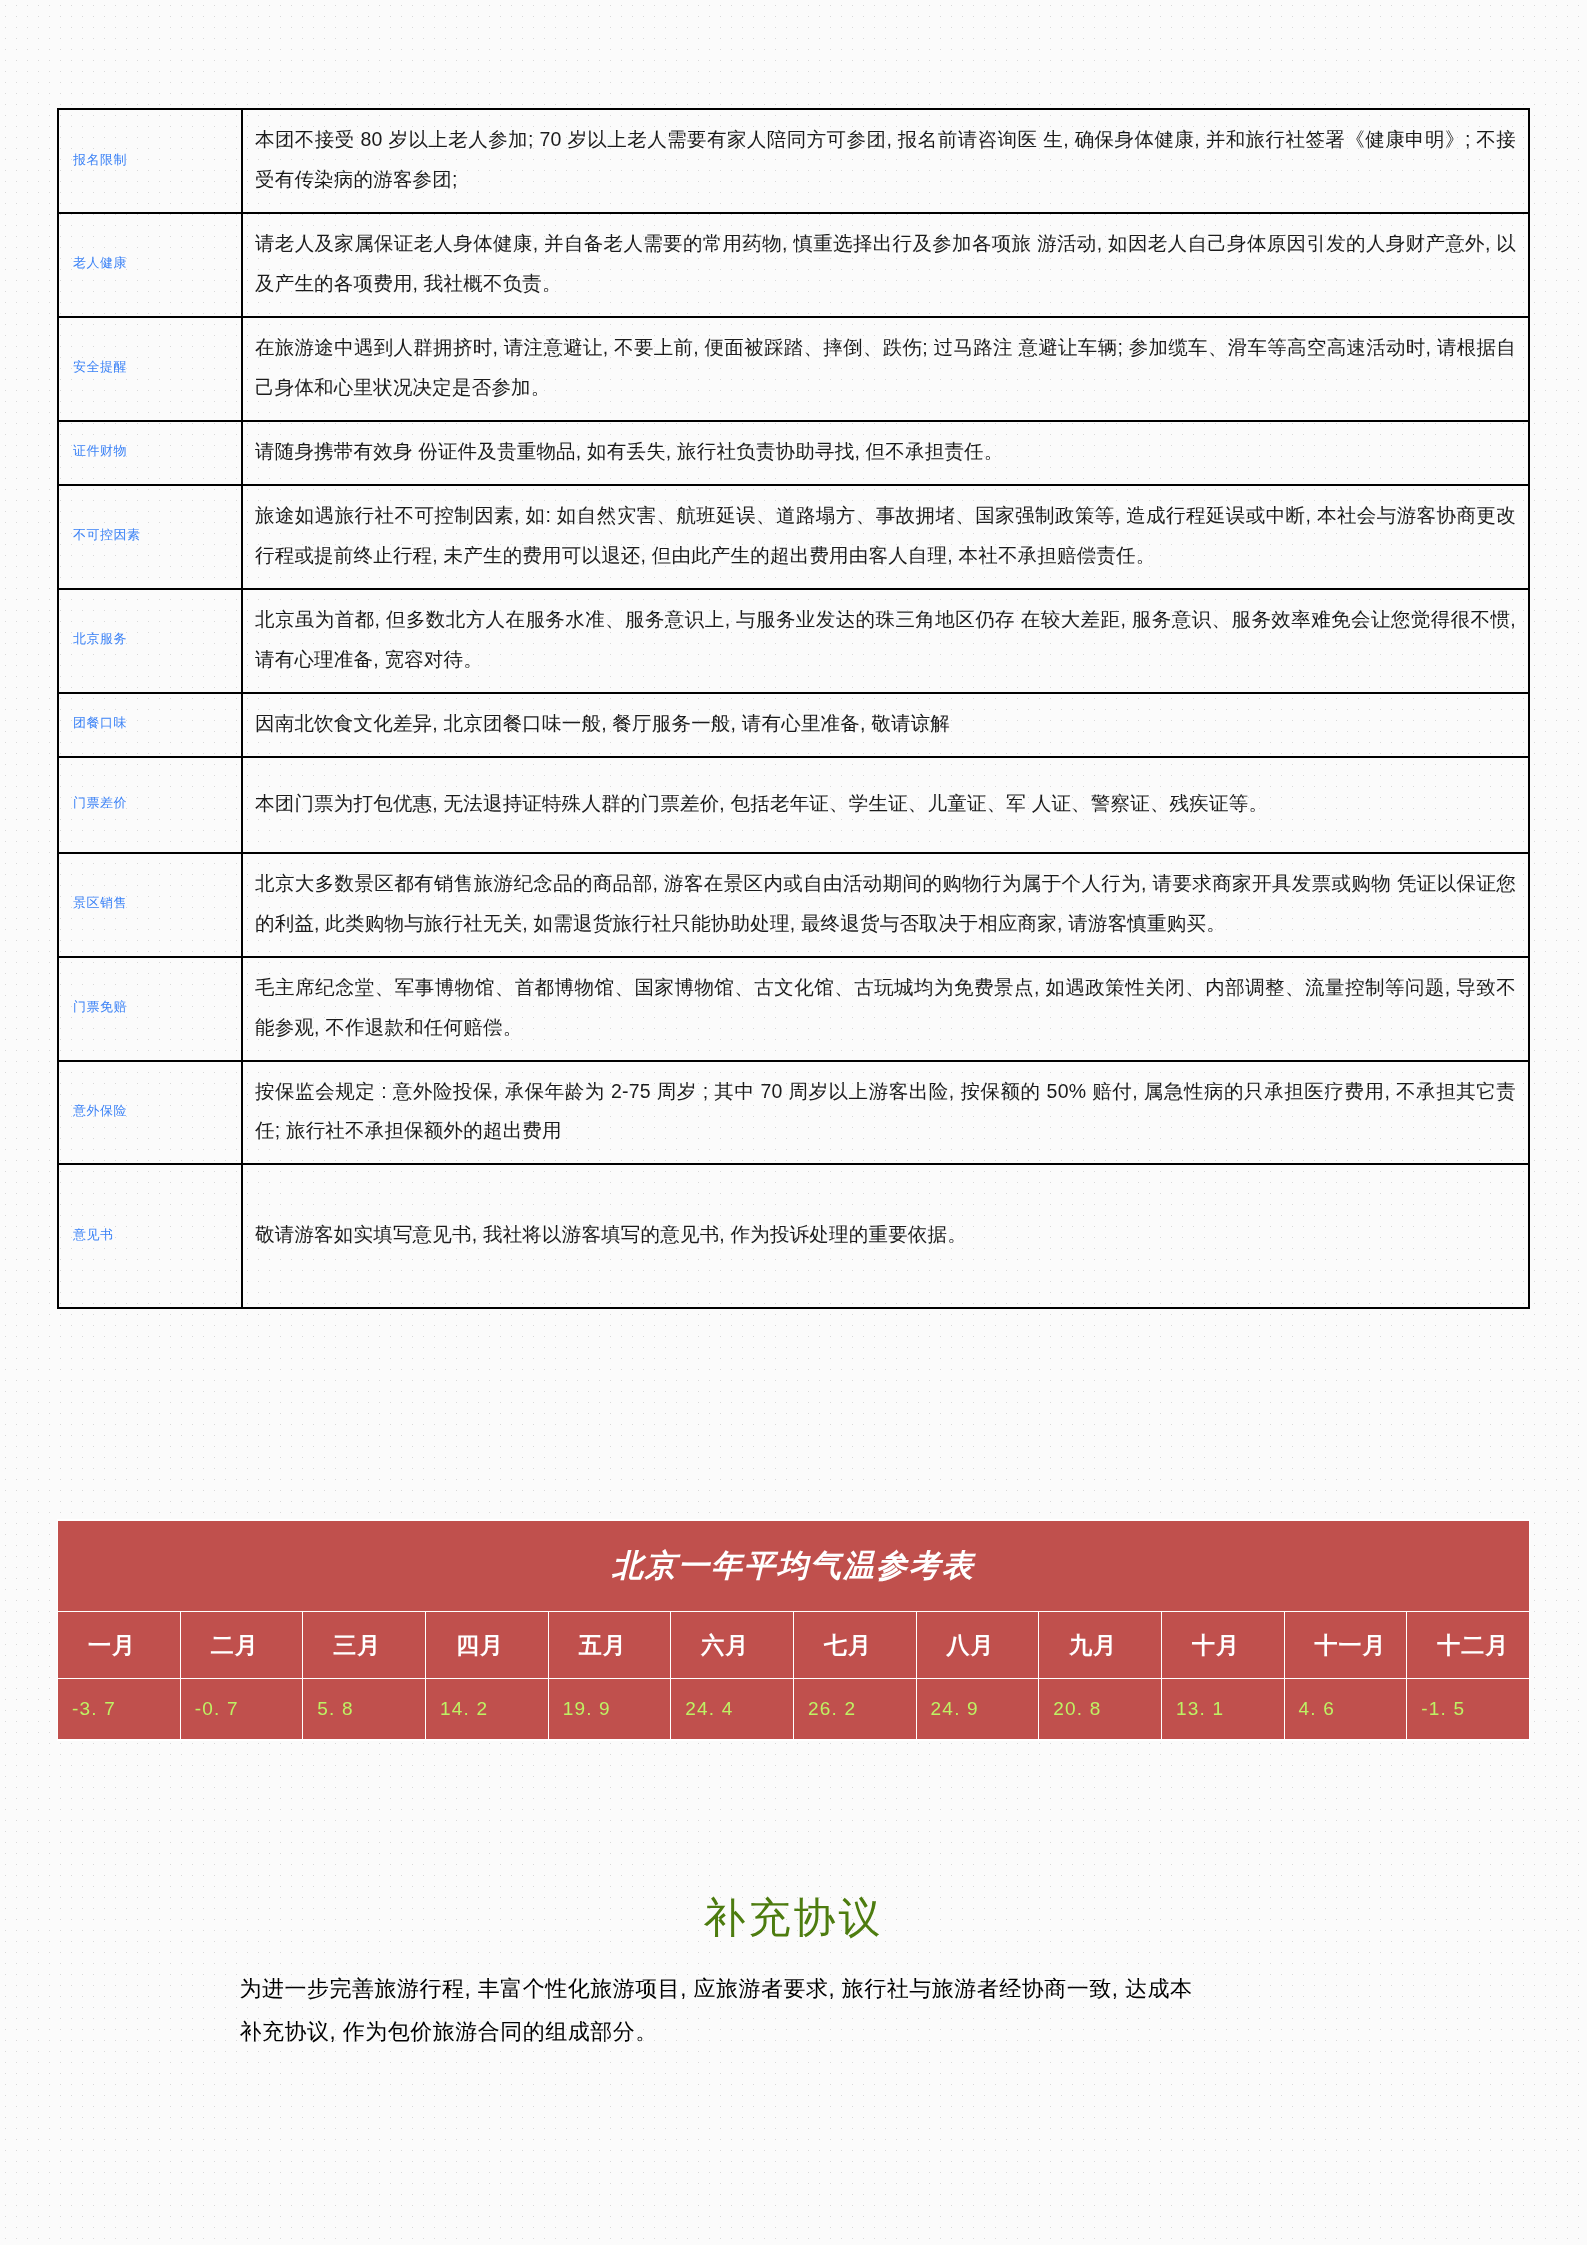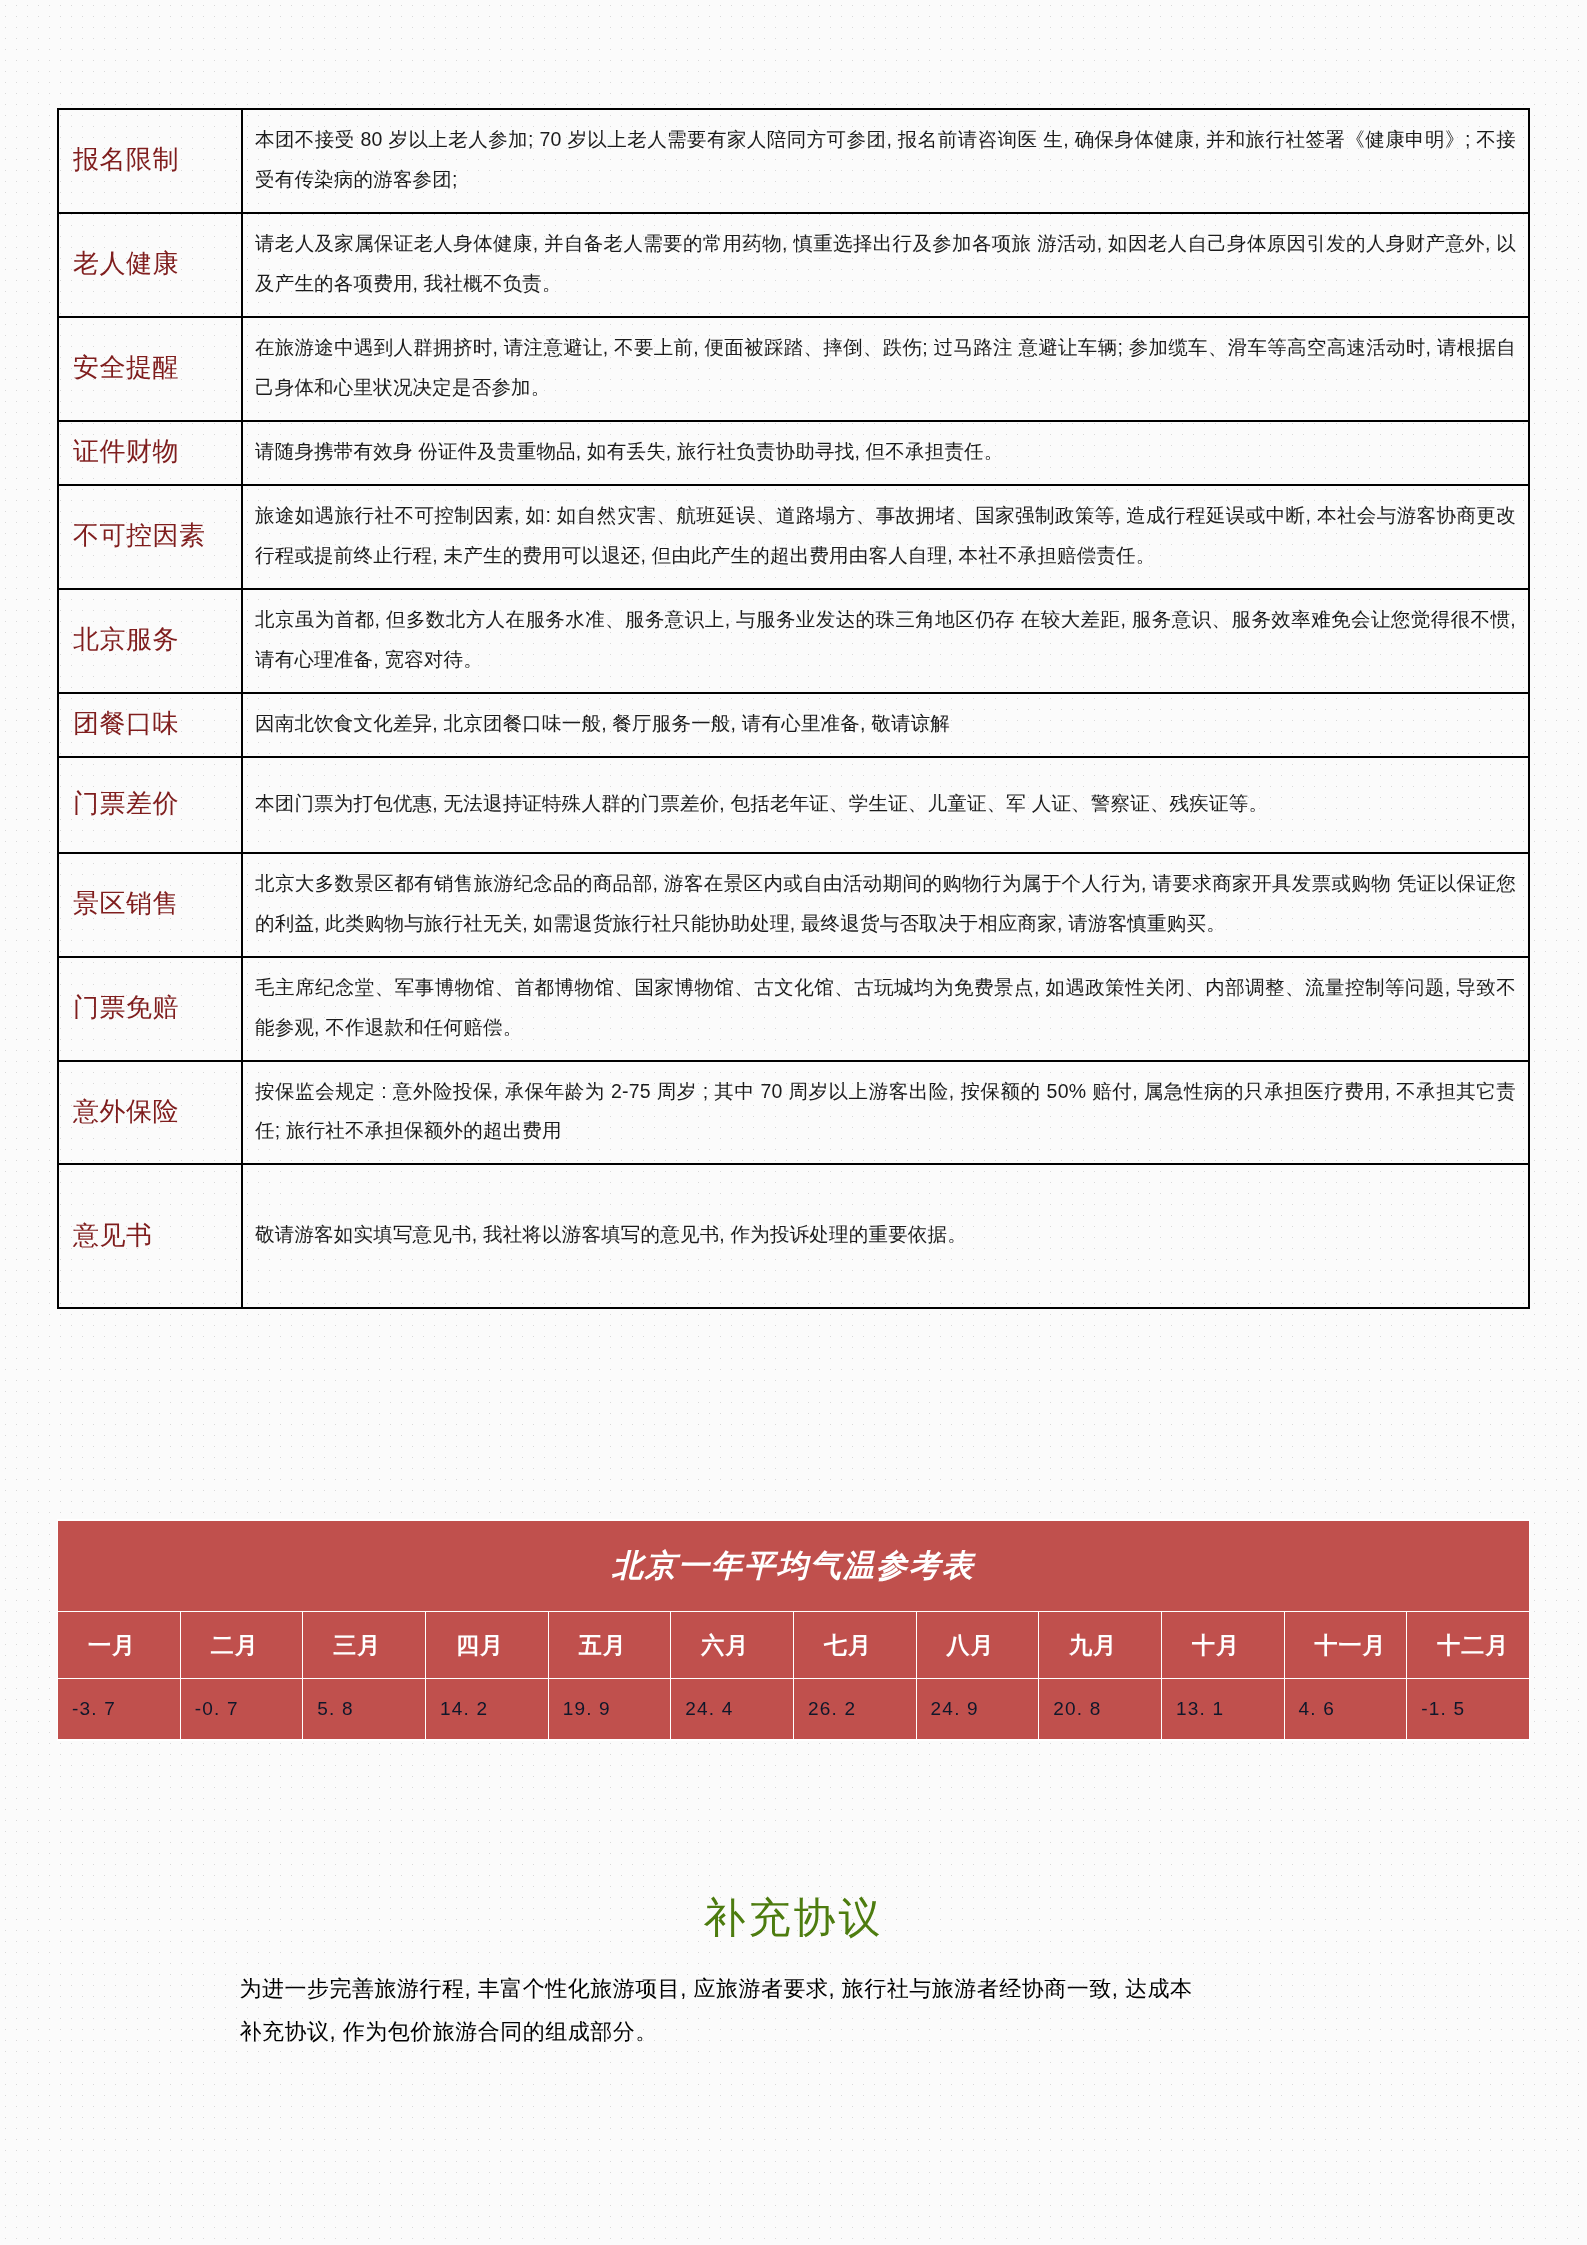--- a/index.html
+++ b/index.html
@@ -36,23 +36,23 @@
     border-collapse: collapse;
     table-layout: fixed;
   }
   .notice-table td {
     border: 2px solid #000000;
     vertical-align: middle;
     padding: 10px 12px 12px 12px;
   }
   .notice-table td.label {
     width: 156px;
-    font-size: 26px;
+    font-size: 13px;
     line-height: 1.45;
-    color: #7f1d1d;
+    color: #3b82f6;
     padding-left: 14px;
     letter-spacing: 0.5px;
   }
   .notice-table td.body {
     font-size: 19.5px;
     line-height: 2.05;
     color: #1b1b1b;
     letter-spacing: 0.2px;
     text-align: justify;
     text-justify: inter-ideograph;
@@ -88,21 +88,21 @@
     text-align: left;
     font-size: 23px;
     font-weight: bold;
     height: 64px;
     padding-left: 30px;
     border: 1px solid #ffffff;
     letter-spacing: 1px;
   }
   .temp-values td {
     background-color: #c0504d;
-    color: #0f172a;
+    color: #bef264;
     text-align: left;
     font-size: 19px;
     height: 58px;
     padding-left: 14px;
     border: 1px solid #ffffff;
     border-bottom-width: 2px;
     letter-spacing: 1.2px;
   }
 
   

